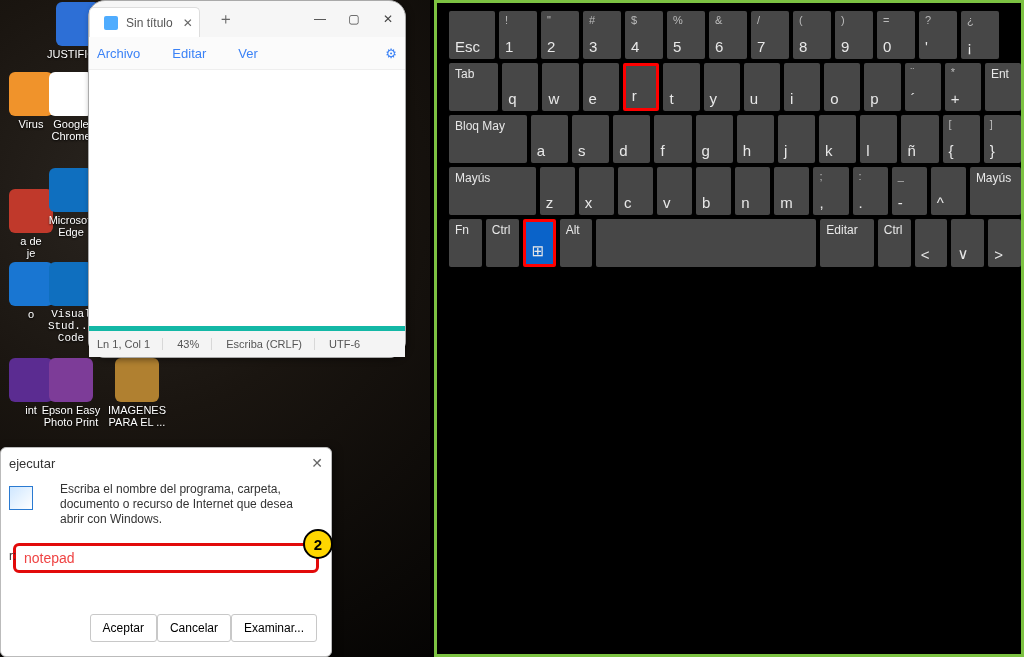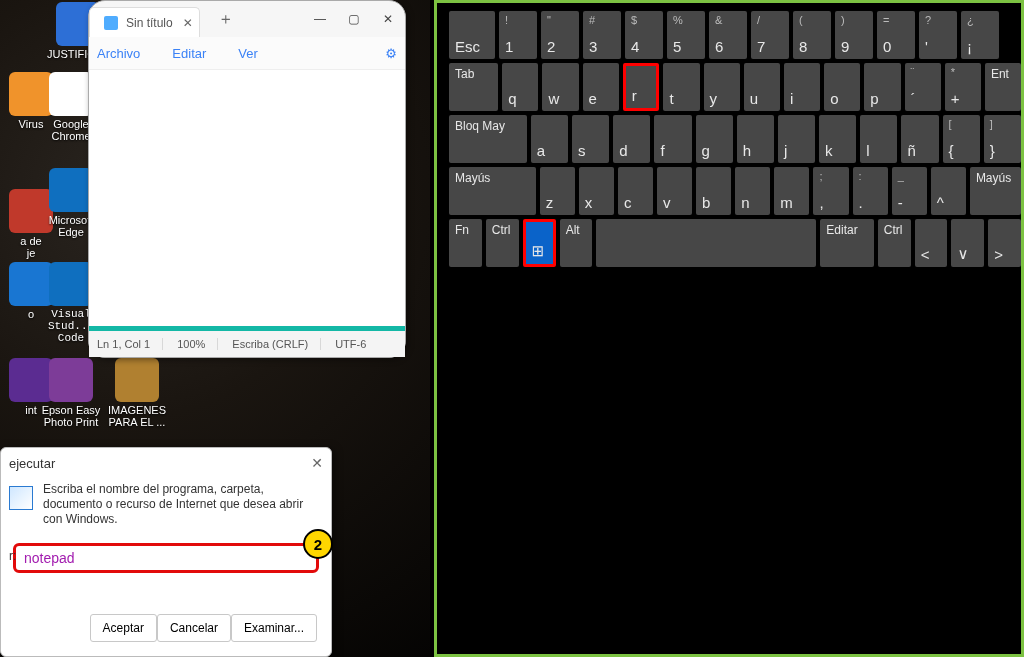--- a/index.html
+++ b/index.html
@@ -21,26 +21,26 @@
   .np-menu span{cursor:pointer}
   .np-gear{margin-left:auto;cursor:pointer}
   .np-body{flex:1;background:#fff}
   .np-status{height:26px;border-top:5px solid #14b8a6;background:#f4f4f4;display:flex;align-items:center;font-size:11px;color:#555;padding:0 8px;gap:14px}
   .np-status span{border-right:1px solid #d8d8d8;padding-right:12px}
   .np-status span:last-child{border:none}
   
   .run{position:absolute;left:0;bottom:0;width:330px;height:208px;background:#fff;border:1px solid #bbb;border-radius:6px;box-shadow:2px 2px 8px rgba(0,0,0,.5)}
   .run-title{height:30px;display:flex;align-items:center;padding:0 8px;font-size:13px;color:#333}
   .run-close{margin-left:auto;color:#666;font-size:14px;cursor:pointer}
-  .run-body{padding:4px 16px 0 8px;display:flex;gap:10px}
+  .run-body{padding:4px 16px 0 8px;display:flex;gap:27px}
   .run-icon{width:22px;height:22px;border:1px solid #2a7ad1;background:linear-gradient(135deg,#cfe7ff,#fff);margin-top:4px;flex-shrink:0}
   .run-desc{font-size:12px;color:#333;line-height:15px}
   .run-field-row{margin:16px 12px 0;position:relative}
   .run-label{position:absolute;left:-4px;top:6px;font-size:12px;color:#333}
-  .run-input{width:100%;height:30px;border:3px solid #e20a0a;border-radius:6px;padding:0 8px;font-size:14px;color:#a21caf;box-sizing:border-box;outline:none}
+  .run-input{width:100%;height:30px;border:3px solid #e20a0a;border-radius:6px;padding:0 8px;font-size:14px;color:#ef4444;box-sizing:border-box;outline:none}
   .run-badge{position:absolute;right:-14px;top:-14px;width:26px;height:26px;border-radius:50%;background:#ffd600;border:2px solid #000;display:flex;align-items:center;justify-content:center;font-weight:700;font-size:15px}
   .run-buttons{position:absolute;bottom:14px;right:14px;display:flex;}
   .run-buttons button{height:28px;padding:0 12px;background:#fff;border:1px solid #c8c8c8;border-radius:3px;font-size:12px;cursor:pointer}
   
   .kbd{position:absolute;left:12px;top:8px;right:0;height:270px;}
   .krow{display:flex;gap:4px;margin-bottom:4px}
   .key{background:#474747;color:#e8e8e8;border-radius:2px;display:flex;flex-direction:column;justify-content:flex-end;align-items:flex-start;padding:4px 6px;box-sizing:border-box;font-size:15px;height:48px;position:relative;cursor:pointer}
   .key .sec{position:absolute;top:3px;left:6px;font-size:11px;color:#bbb}
   .key.small{font-size:12px;align-items:flex-start;justify-content:flex-start}
   .hl-red{border:3px solid #ff0000;box-sizing:border-box}
@@ -81,21 +81,21 @@
     </div>
     <div class="np-menu">
       <span>Archivo</span>
       <span>Editar</span>
       <span>Ver</span>
       <span class="np-gear">⚙</span>
     </div>
     <div class="np-body"></div>
     <div class="np-status">
       <span>Ln 1, Col 1</span>
-      <span>100%</span>
+      <span>43%</span>
       <span>Escriba (CRLF)</span>
       <span>UTF-6</span>
     </div>
   </div>
 
   <div class="run">
     <div class="run-title">
       <span>ejecutar</span>
       <span class="run-close">✕</span>
     </div>

